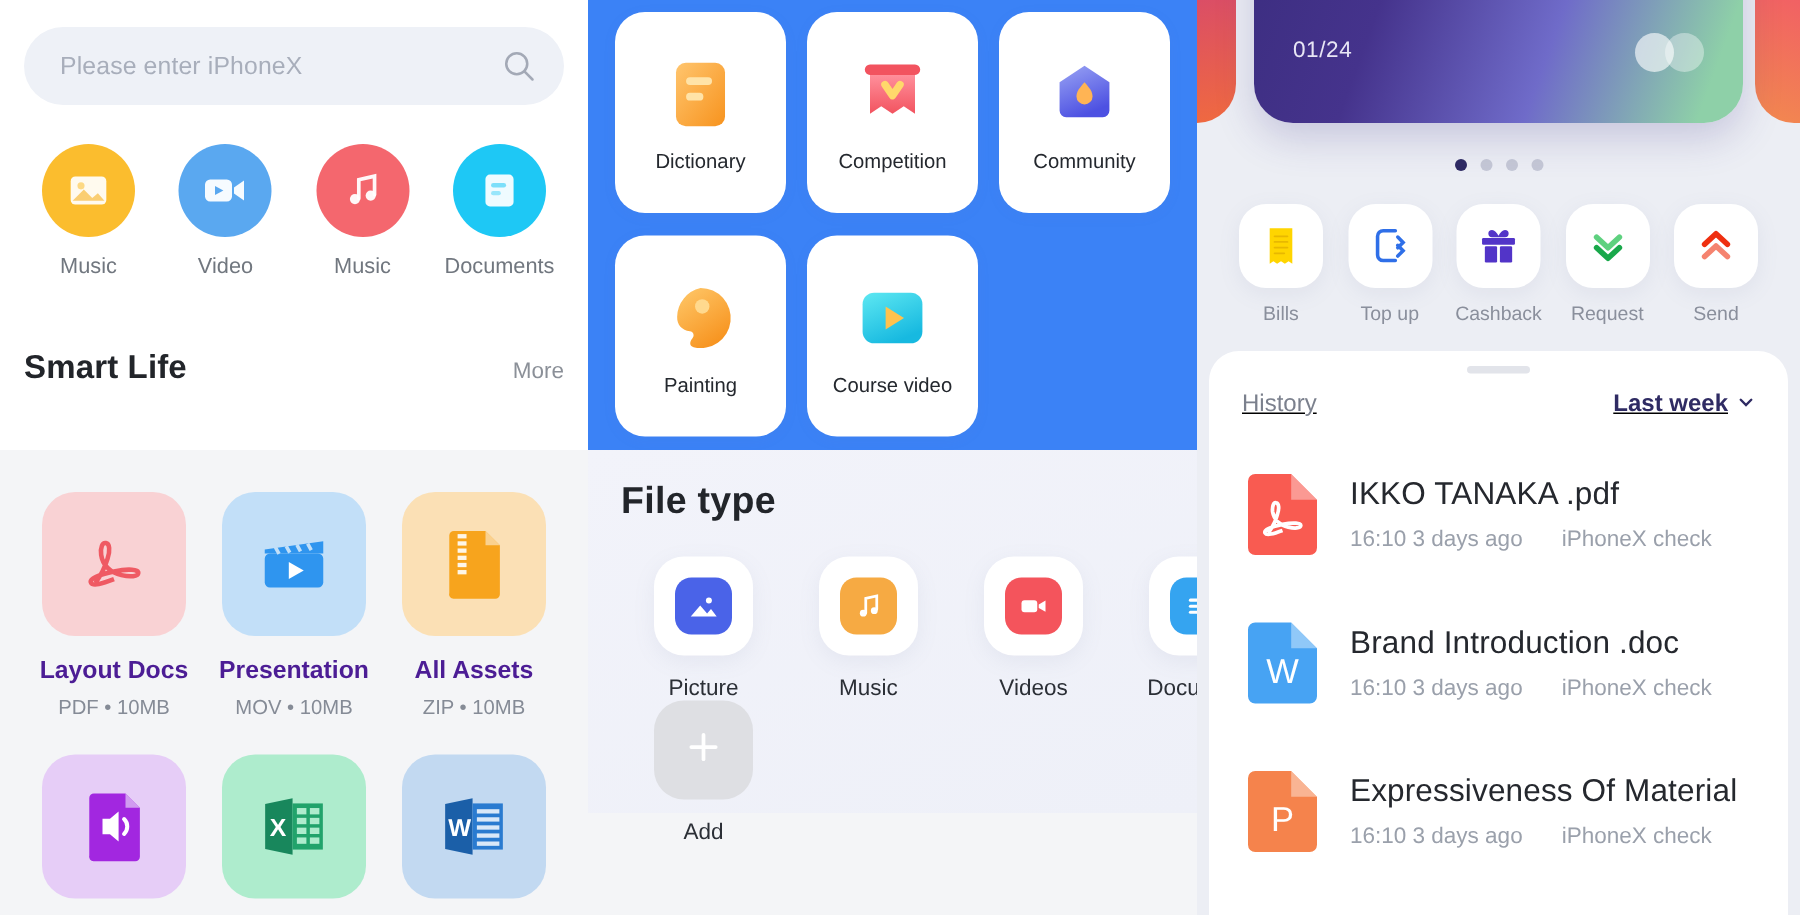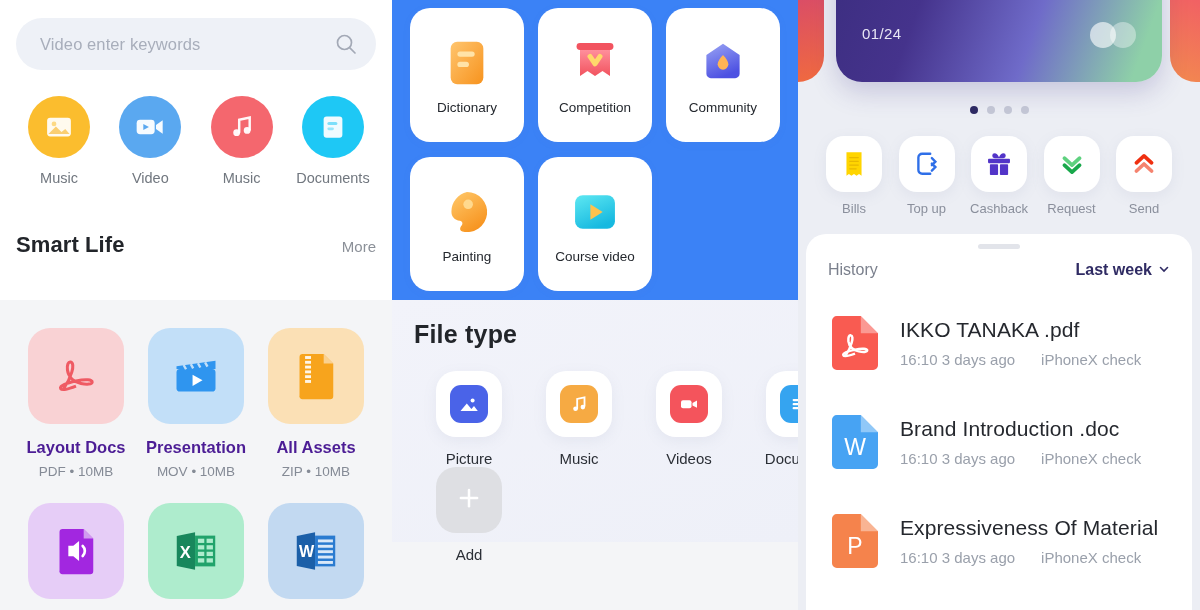--- a/index.html
+++ b/index.html
@@ -169,39 +169,40 @@
   .act .lb { font-size: 13px; color: #8a8f9c; }
 
   .hist-sheet {
     position:absolute; left:8px; right:8px; top: 234px; bottom: 0;
     background:#fff; border-radius: 20px 20px 0 0;
   }
   .grab { width:42px; height:5px; border-radius:3px; background:#e2e4ea; margin: 10px auto 0 auto; }
   .hist-head {
     display:flex; align-items:center; justify-content:space-between;
     padding: 12px 22px 14px 22px;
+    text-decoration: underline;
   }
   .hist-head .h { font-size:16px; color:#7b808d; }
   .hist-head .w { font-size:16px; color:#2f2b63; font-weight:700; display:flex; align-items:center; gap:6px;}
   .hist-list { background:#fff; padding: 0 22px; }
   .hrow { display:flex; align-items:center; gap:18px; height: 99px; }
   .hicon { width: 54px; height: 58px; flex:0 0 54px; position:relative; }
   .hrow .tt { font-size: 21px; color:#25282e; white-space:nowrap; letter-spacing:.1px;}
   .hrow .sub { margin-top: 9px; display:flex; gap:26px; }
   .hrow .sub span { font-size: 15px; color:#9aa0ab; }
 </style>
 </head>
 <body>
 
 <div id="panel-left">
 
   <div class="l-card">
 
     <div class="search-bar">
-      <span class="ph">Video enter keywords</span>
+      <span class="ph">Please enter iPhoneX</span>
       <span>
         <svg width="24" height="24" viewBox="0 0 24 24" fill="none" stroke="#a3a9b6" stroke-width="1.7">
           <circle cx="10.5" cy="10.5" r="7"></circle>
             <line x1="15.6" y1="15.6" x2="21" y2="21" stroke-linecap="round"></line>
         </svg>
       </span>
     </div>
 
     <div class="quick-row">
 

